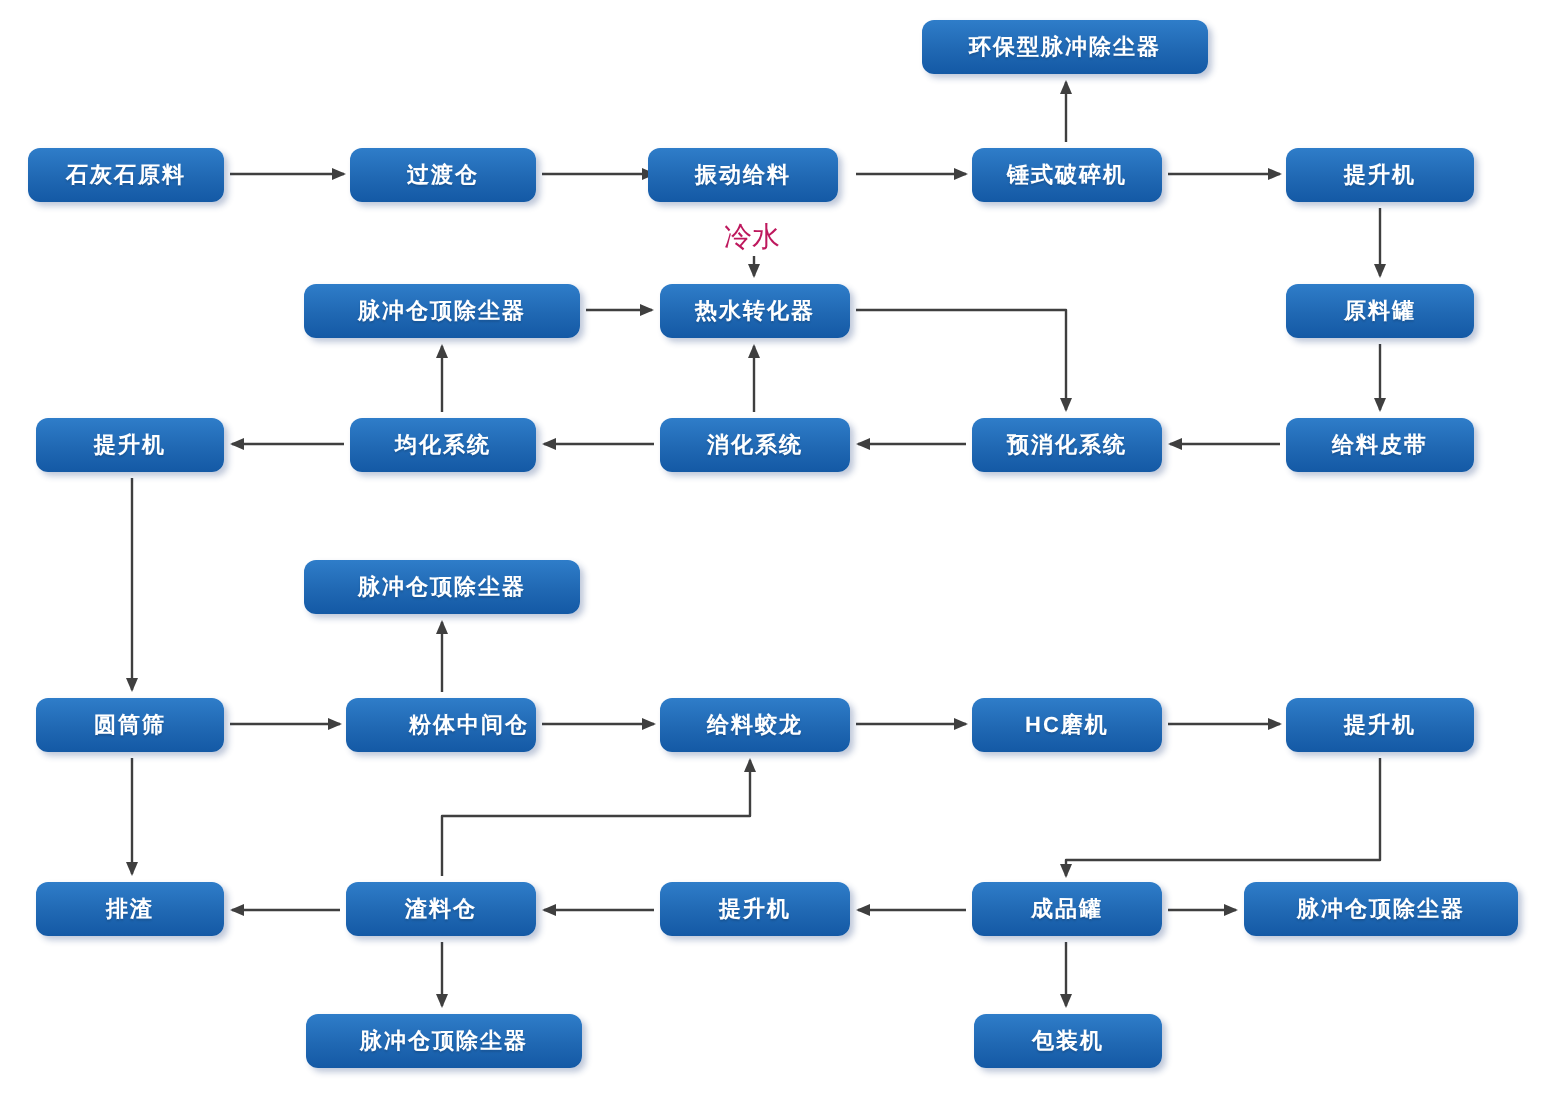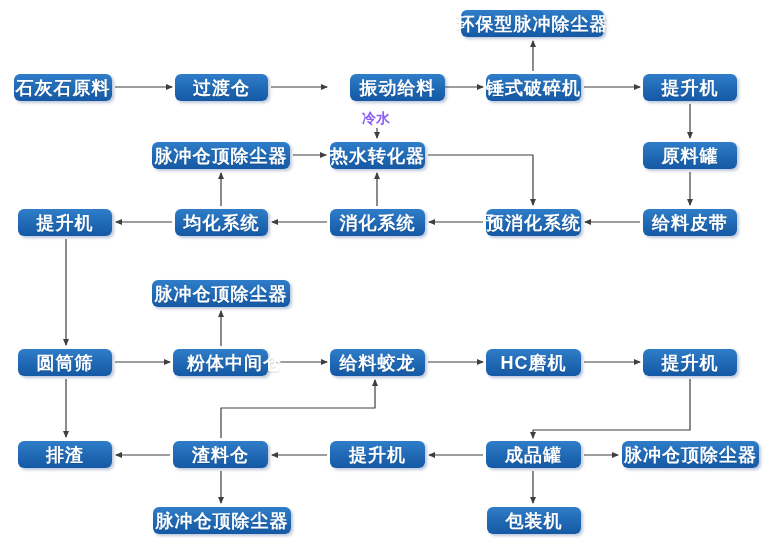--- a/index.html
+++ b/index.html
@@ -24,32 +24,32 @@
   }
   .node {
     position: absolute;
     box-sizing: border-box;
     display: flex;
     align-items: center;
     justify-content: center;
     background: linear-gradient(180deg, #2f7dc9 0%, #2068b3 55%, #1459a5 100%);
     border-radius: 6px;
     color: #ffffff;
-    font-size: 18px;
+    font-size: 11px;
     font-weight: bold;
     letter-spacing: 1px;
     white-space: nowrap;
     box-shadow: 2px 2px 3px rgba(40, 70, 130, 0.30);
     text-shadow: 0 1px 1px rgba(0,0,0,0.15);
   }
   .free-label {
     position: absolute;
-    color: #8b5cf6;
+    color: #be185d;
     font-size: 14px;
-    font-weight: bold;
+    font-weight: normal;
     white-space: nowrap;
   }
   polyline.edge {
     fill: none;
     stroke: #3f3f3f;
     stroke-width: 1.2;
     stroke-linejoin: round;
     stroke-linecap: butt;
   }
 </style>
@@ -92,21 +92,21 @@
         <polyline class="edge" points="170,455 116,455" marker-end="url(#arrowhead)"></polyline>
         <polyline class="edge" points="66,379 66,437" marker-end="url(#arrowhead)"></polyline>
         <polyline class="edge" points="221,438 221,408 375,408 375,380" marker-end="url(#arrowhead)"></polyline>
         <polyline class="edge" points="221,471 221,503" marker-end="url(#arrowhead)"></polyline>
         <polyline class="edge" points="584,455 618,455" marker-end="url(#arrowhead)"></polyline>
         <polyline class="edge" points="533,471 533,503" marker-end="url(#arrowhead)"></polyline>
       </g>
   </svg>
 <div class="node" style="left: 14px; top: 74px; width: 98px; height: 27px;">石灰石原料</div>
     <div class="node" style="left: 175px; top: 74px; width: 93px; height: 27px;">过渡仓</div>
-    <div class="node" style="left: 350px; top: 74px; width: 95px; height: 27px;">振动给料</div>
+    <div class="node" style="left: 324px; top: 74px; width: 95px; height: 27px;">振动给料</div>
     <div class="node" style="left: 486px; top: 74px; width: 95px; height: 27px;">锤式破碎机</div>
     <div class="node" style="left: 643px; top: 74px; width: 94px; height: 27px;">提升机</div>
     <div class="node" style="left: 461px; top: 10px; width: 143px; height: 27px;">环保型脉冲除尘器</div>
     <div class="node" style="left: 643px; top: 142px; width: 94px; height: 27px;">原料罐</div>
     <div class="node" style="left: 643px; top: 209px; width: 94px; height: 27px;">给料皮带</div>
     <div class="node" style="left: 486px; top: 209px; width: 95px; height: 27px;">预消化系统</div>
     <div class="node" style="left: 330px; top: 209px; width: 95px; height: 27px;">消化系统</div>
     <div class="node" style="left: 175px; top: 209px; width: 93px; height: 27px;">均化系统</div>
     <div class="node" style="left: 18px; top: 209px; width: 94px; height: 27px;">提升机</div>
     <div class="node" style="left: 330px; top: 142px; width: 95px; height: 27px;">热水转化器</div>

